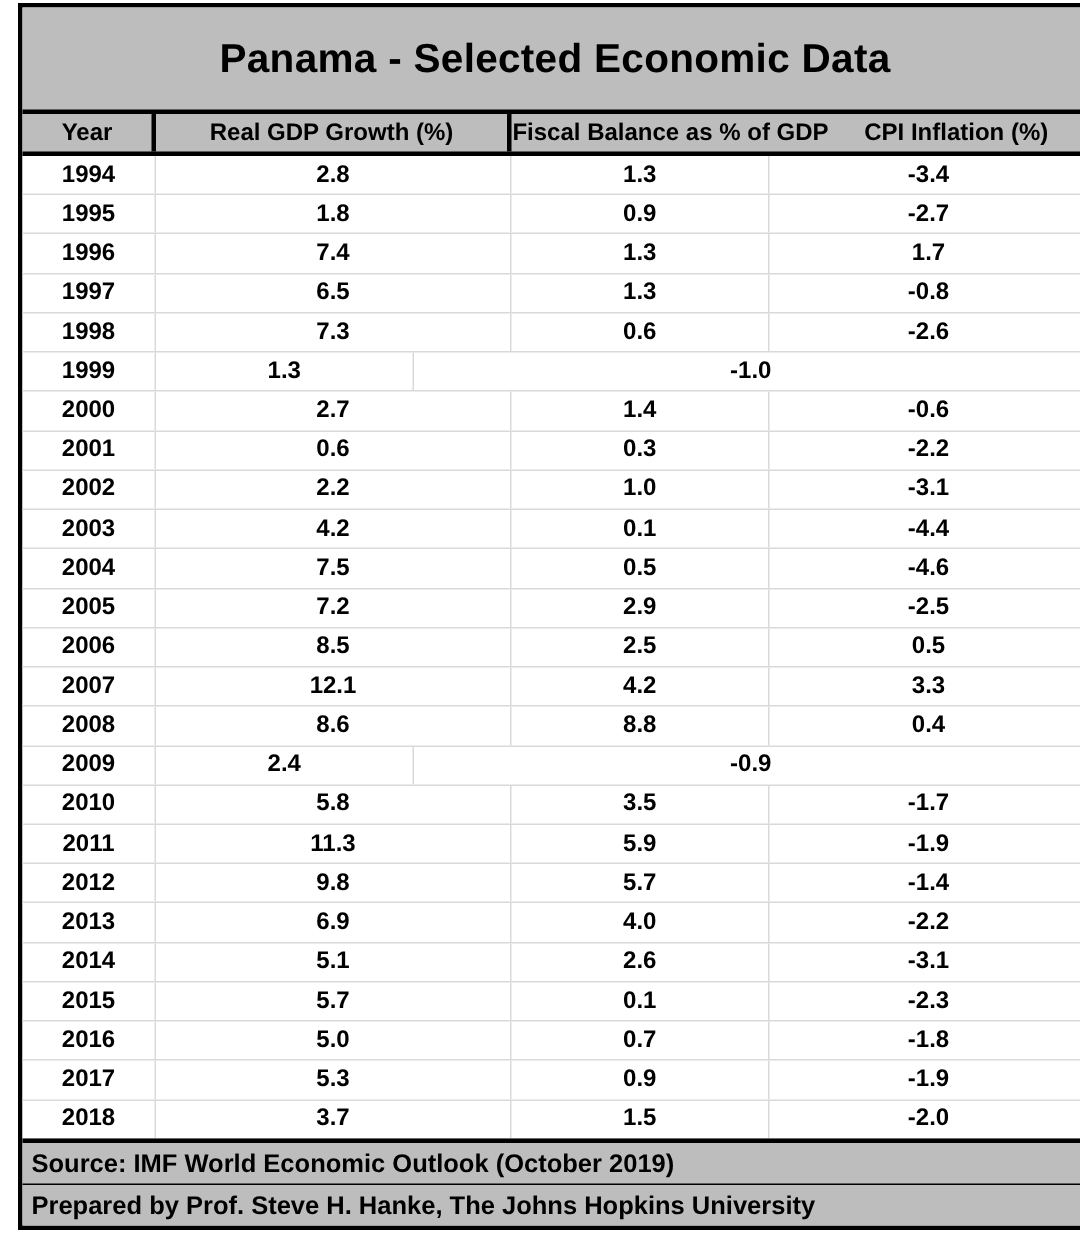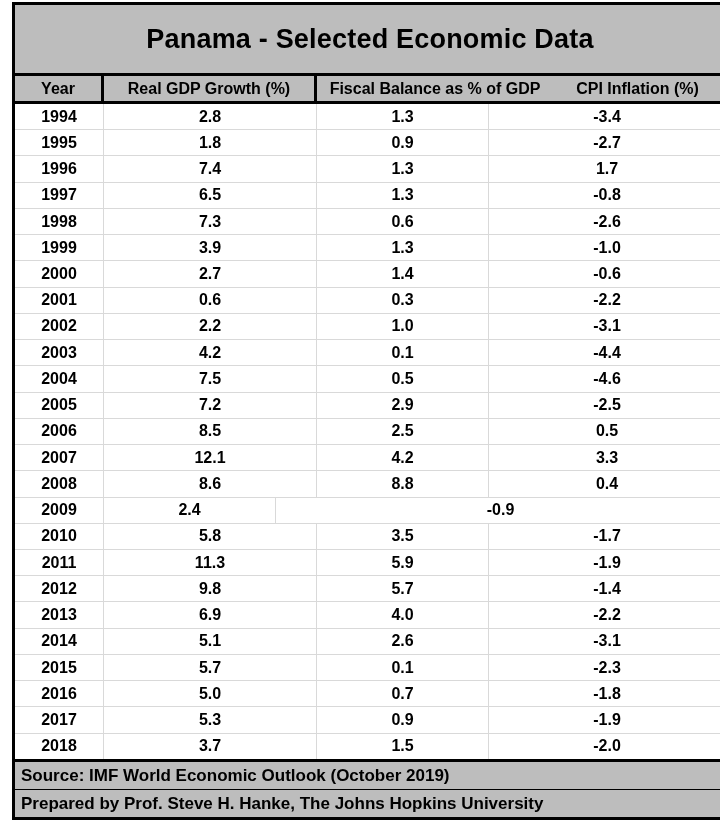--- a/index.html
+++ b/index.html
@@ -42,21 +42,21 @@
   }
   .header-row .hcell {
     display: flex;
     align-items: center;
     justify-content: center;
     border-right: 3px solid #000000;
     overflow: hidden;
     white-space: nowrap;
   }
   .c0 { width: 89px; }
-  .c1 { width: 213px; }
+  .c1 { width: 237px; }
   .c2 { width: 172px; }
   .c3 { flex: 1; border-right: none !important; }
   .table-body {
     flex: 1;
     display: flex;
     flex-direction: column;
     background: #ffffff;
   }
   .table-body .row {
     flex: 1;
@@ -128,21 +128,20 @@
         <div class="cell c3">-0.8</div>
       </div>
       <div class="row">
         <div class="cell c0">1998</div>
         <div class="cell c1">7.3</div>
         <div class="cell c2">0.6</div>
         <div class="cell c3">-2.6</div>
       </div>
       <div class="row">
         <div class="cell c0">1999</div>
-        <div class="cell c1">3.9</div>
         <div class="cell c2">1.3</div>
         <div class="cell c3">-1.0</div>
       </div>
       <div class="row">
         <div class="cell c0">2000</div>
         <div class="cell c1">2.7</div>
         <div class="cell c2">1.4</div>
         <div class="cell c3">-0.6</div>
       </div>
       <div class="row">

